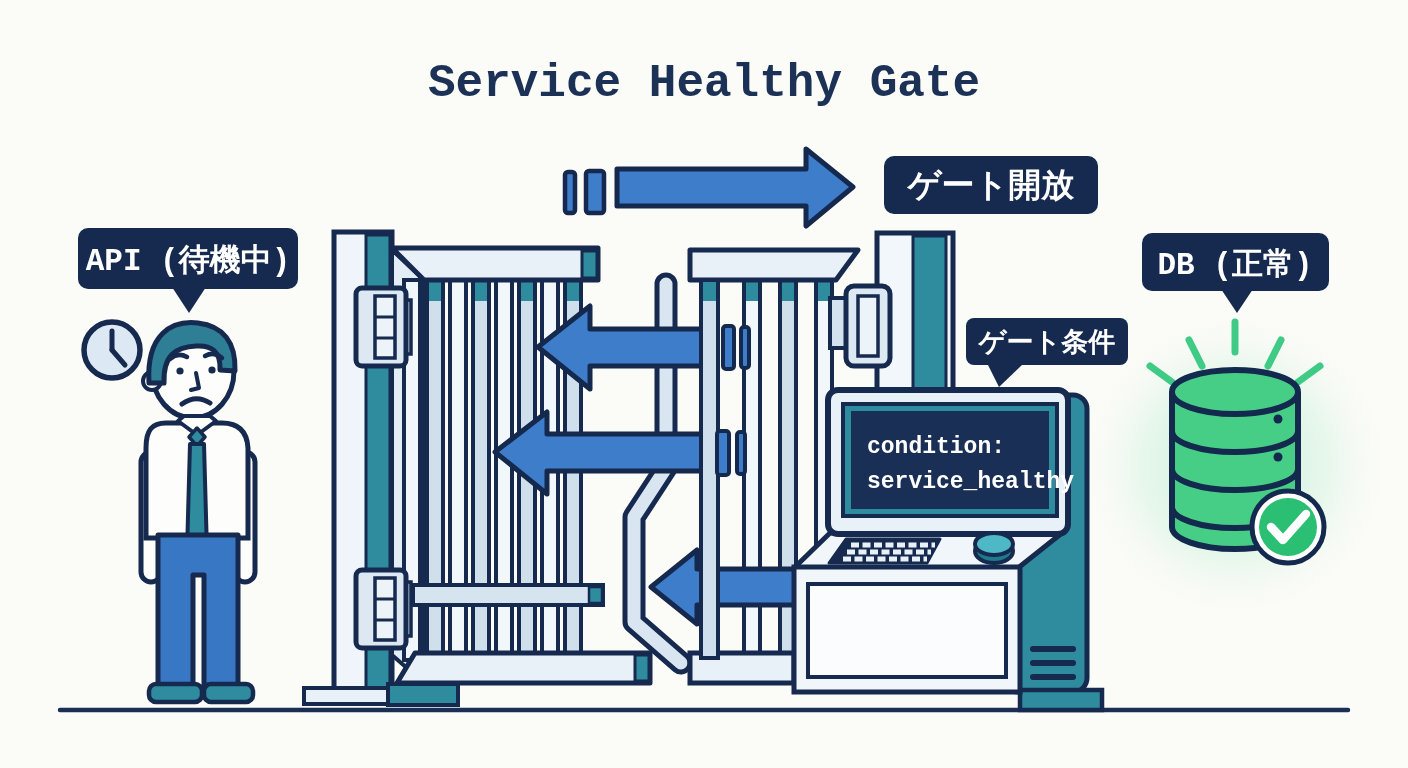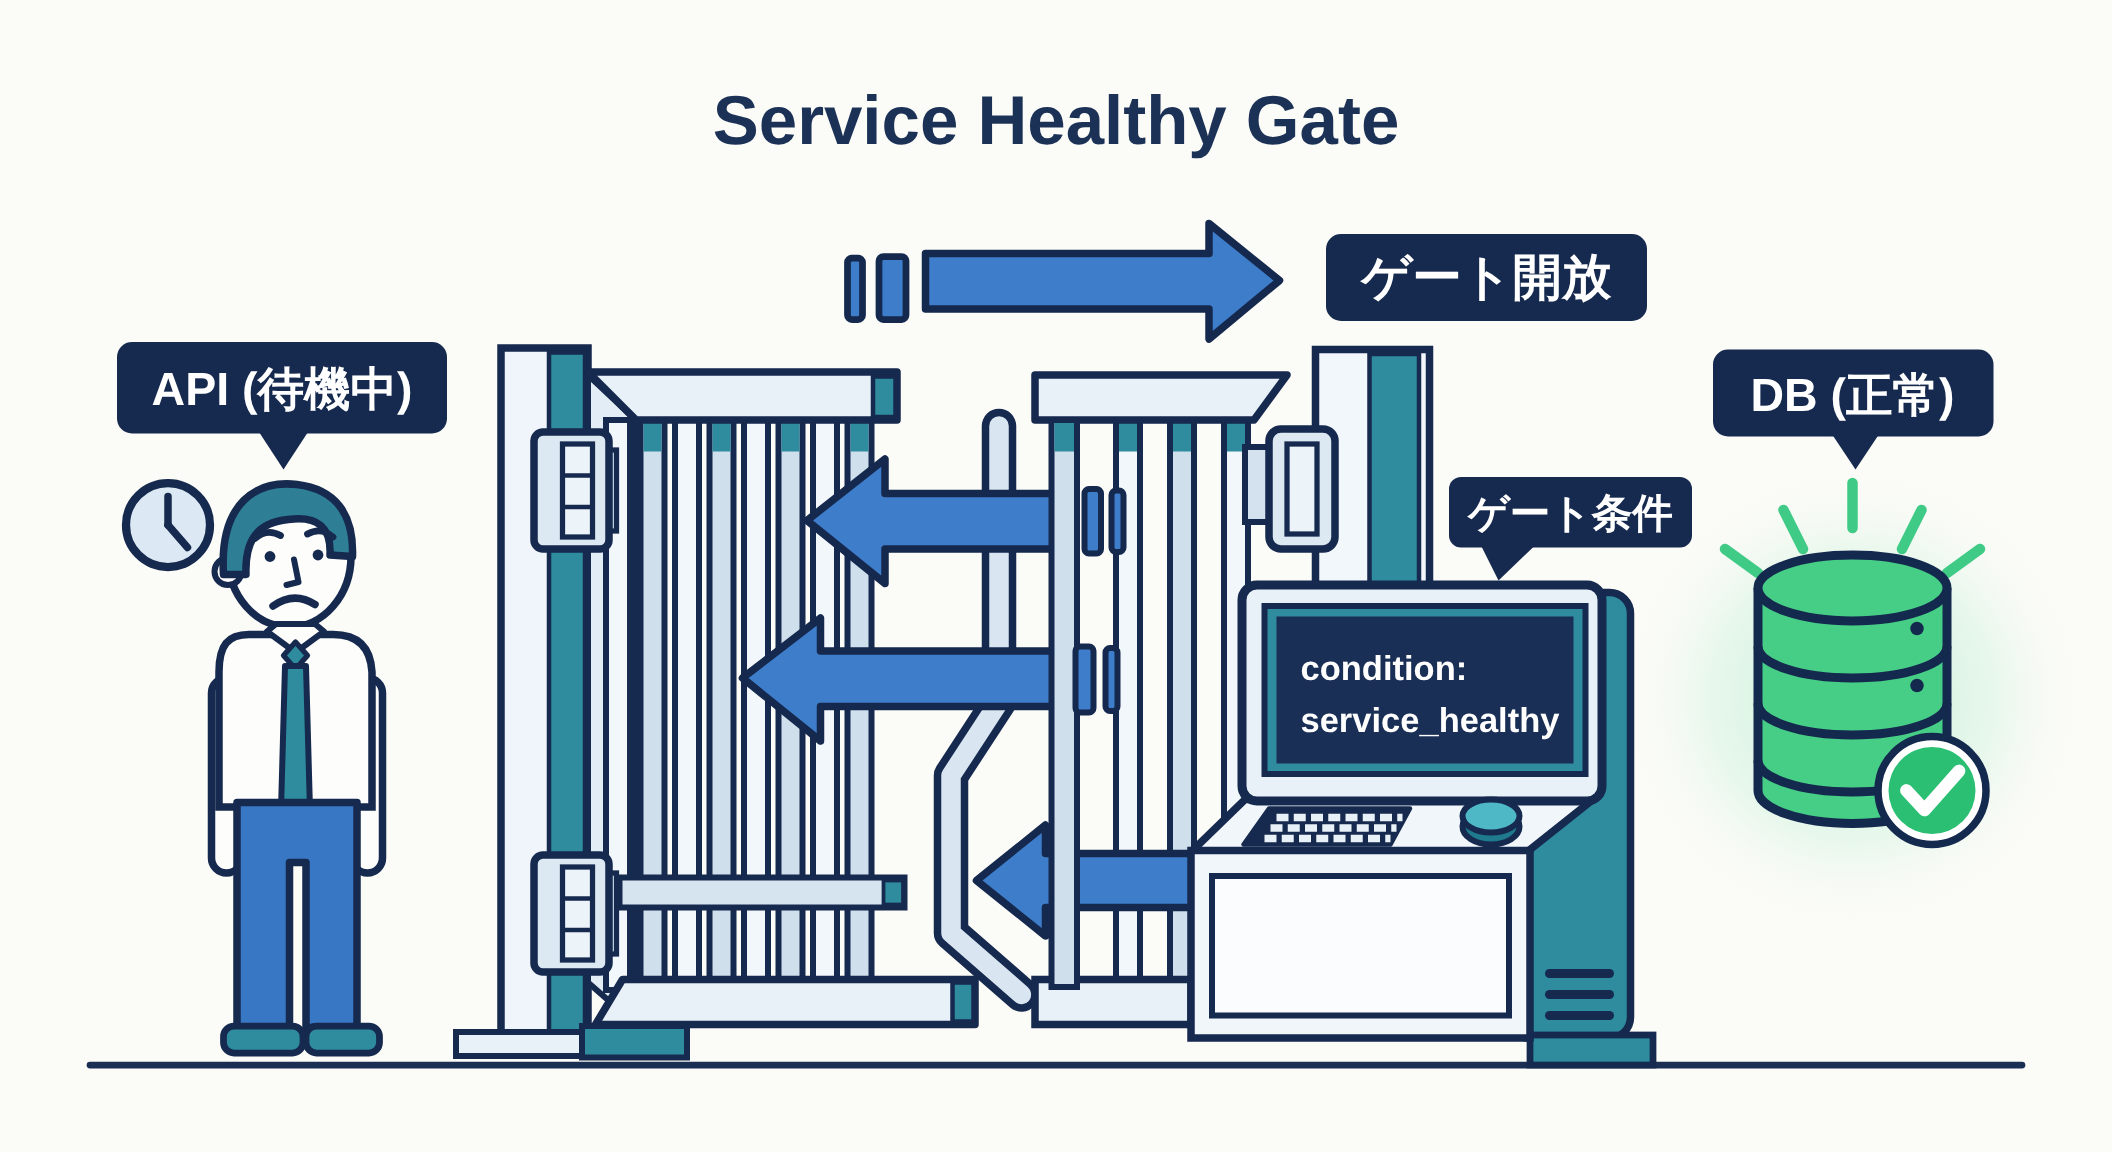--- a/index.html
+++ b/index.html
@@ -1,21 +1,21 @@
 <!DOCTYPE html>
 <html><head>
 <meta charset="utf-8">
 <style>
   :root{
     --navy:#16294E; --navy2:#1B3156; --blue:#3E7DC9; --teal:#2E8C9E;
     --light:#E9F1F8; --light2:#CFDFEC; --green:#47CE86; --bg:#FBFBF7;
   }
   html,body{margin:0;padding:0;background:var(--bg);}
   .stage{width:1408px;height:768px;position:relative;overflow:hidden;background:var(--bg);
-         font-family:Liberation Sans, sans-serif;}
+         font-family:Liberation Mono, monospace;}
   svg{display:block}
   .title-text{font-size:46px;font-weight:700;fill:var(--navy2);}
   .bubble-text{font-size:31px;font-weight:700;fill:#FFFFFF;}
   .bubble-text-sm{font-size:27px;font-weight:700;fill:#FFFFFF;}
   .bubble-text-lg{font-size:33px;font-weight:700;fill:#FFFFFF;}
   .screen-text{font-size:23px;font-weight:700;fill:#FFFFFF;}
 </style>
 </head>
 <body>
 

